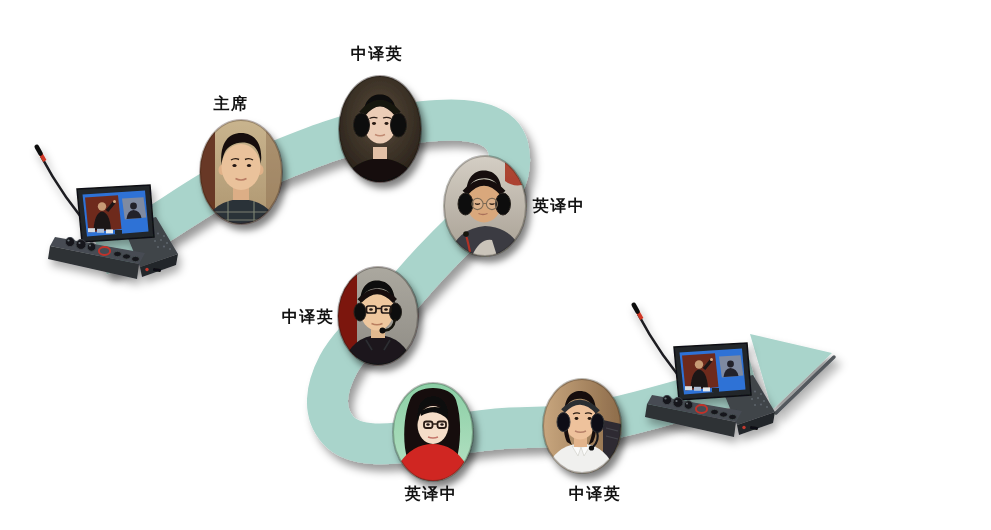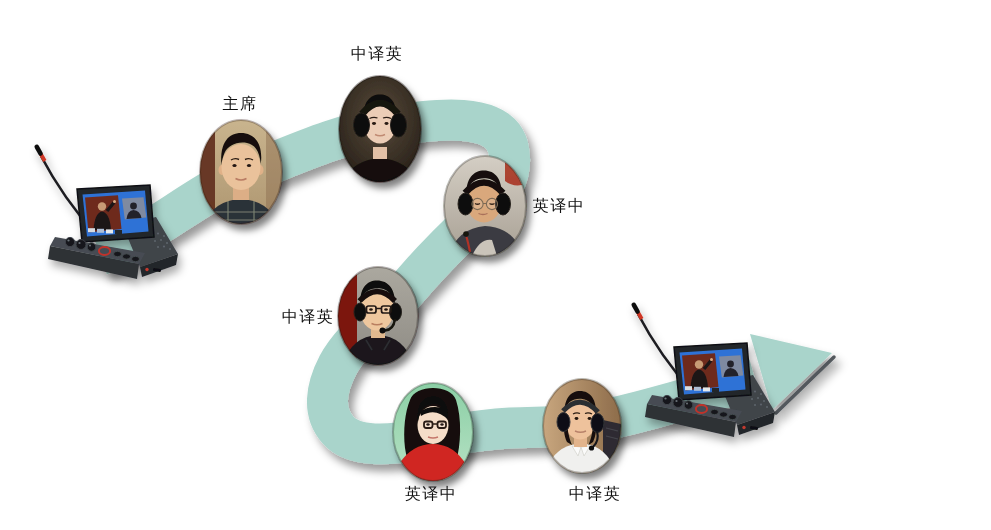--- a/index.html
+++ b/index.html
@@ -3,21 +3,21 @@
 <meta charset="utf-8">
 <style>
   html,body{margin:0;padding:0;background:#ffffff;}
   .stage{
     position:relative;width:991px;height:530px;background:#ffffff;
     overflow:hidden;font-family:"Liberation Sans", sans-serif;
   }
   .scene{position:absolute;left:0;top:0;}
   .flow-label{
     position:absolute;transform:translate(-50%,-50%);
-    font-size:16px;font-weight:normal;color:#111111;
+    font-size:16px;font-weight:bold;color:#111111;
     letter-spacing:1.5px;white-space:nowrap;
   }
 </style>
 </head>
 <body>
 
 <div class="stage">
 
 <svg class="scene" width="991" height="530" viewBox="0 0 991 530">
   <defs>
@@ -293,20 +293,20 @@
       <ellipse cx="589.5" cy="418.5" rx="1.9" ry="1.4" fill="#22150e"></ellipse>
       <path d="M 575 431 q 5.5 2.5 11 0" stroke="#b8826a" stroke-width="1.4" fill="none"></path>
     </g>
     <ellipse cx="582" cy="426" rx="39" ry="47" fill="none" stroke="rgba(40,30,20,0.3)" stroke-width="2"></ellipse>
   </g>
 
   <use href="#console" transform="translate(25,140)" filter="url(#fDev)"></use>
   <use href="#console" transform="translate(622,298)" filter="url(#fDev)"></use>
 </svg>
 
-<div class="flow-label" style="left:240px;top:104px">主席</div>
+<div class="flow-label" style="left:231px;top:104px">主席</div>
 <div class="flow-label" style="left:377px;top:54px">中译英</div>
 <div class="flow-label" style="left:559px;top:206px">英译中</div>
 <div class="flow-label" style="left:308px;top:317px">中译英</div>
 <div class="flow-label" style="left:431px;top:494px">英译中</div>
 <div class="flow-label" style="left:595px;top:494px">中译英</div>
 
 </div>
 
 </body></html>

